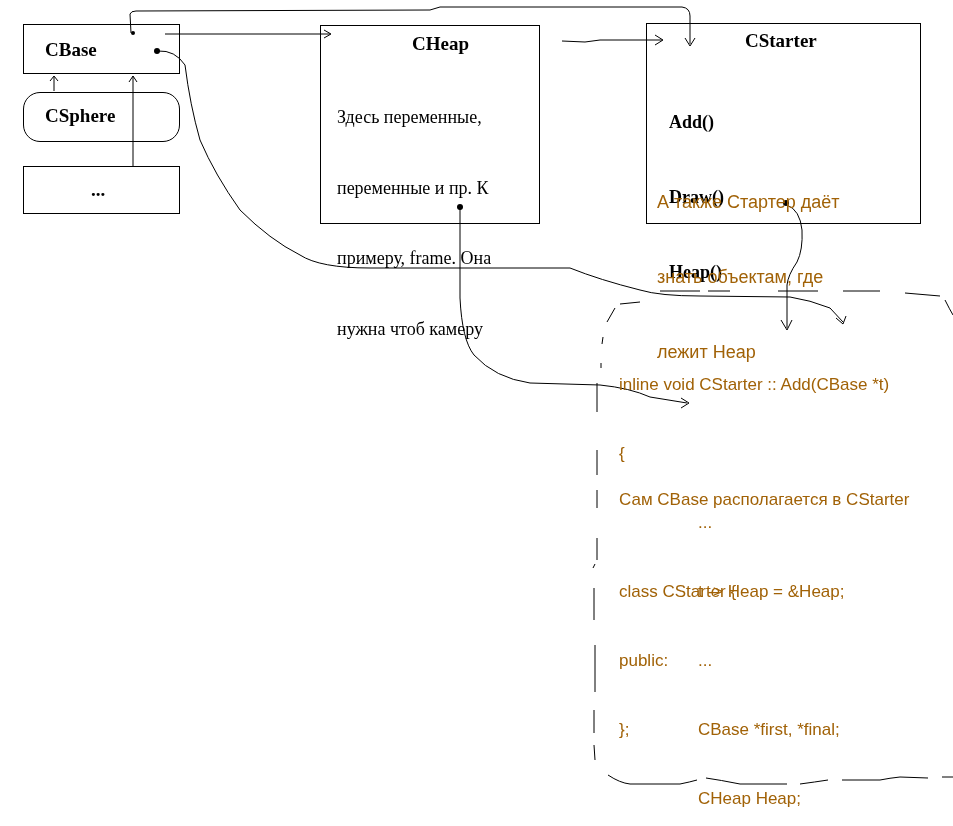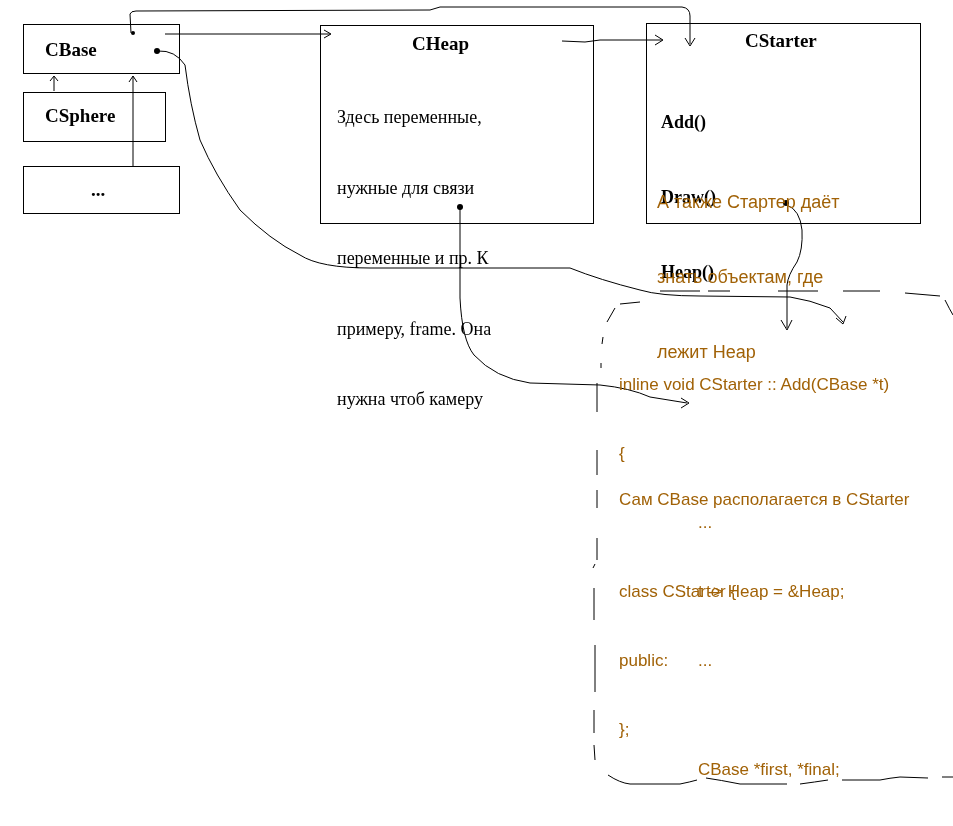--- a/index.html
+++ b/index.html
@@ -8,21 +8,21 @@
     .box {
       position: absolute; border: 1px solid #000; background: transparent; box-sizing: border-box;
     }
     .serif { font-family: "Liberation Serif", "DejaVu Serif", serif; color: #000; }
     .sans  { font-family: "Liberation Sans", "DejaVu Sans", sans-serif; color: #a16207; }
     .bold { font-weight: bold; }
     .abs { position: absolute; white-space: pre; }
     .title { font-size: 19px; }
     .body-text { font-size: 18px; line-height: 23.5px; }
     .starter-text { font-size: 18px; line-height: 25px; }
-    .methods { font-size: 18px; line-height: 25px; }
+    .methods { font-size: 18px; line-height: 25px; margin-left: 8px; }
     .code { font-size: 17px; line-height: 23px; }
     svg { position: absolute; left: 0; top: 0; }
     svg path, svg line { fill: none; stroke: #000; stroke-width: 1; }
   </style>
 </head>
 <body>
 
 <div id="canvas">
 
   <svg width="953" height="826">
@@ -80,33 +80,32 @@
       <path d="M800 784 Q815 782 828 780"></path>
       <path d="M842 780 L880 780 Q890 778 900 777 L928 778"></path>
       <path d="M942 777 L953 777"></path>
     </g>
   </svg>
 
   <div class="box" style="left:23px; top:24px; width:157px; height:50px;">
     <span class="abs serif bold title" style="left:21px; top:14px;">CBase</span>
   </div>
 
-  <div class="box" style="left:23px; top:92px; width:143px; height:50px;">
+  <div class="box" style="left:23px; top:92px; width:157px; height:50px;border-radius:17px;">
     <span class="abs serif bold title" style="left:21px; top:12px;">CSphere</span>
   </div>
 
   <div class="box" style="left:23px; top:166px; width:157px; height:48px;">
     <span class="abs serif bold title" style="left:67px; top:12px;">...</span>
   </div>
 
-  <div class="box" style="left:320px; top:25px; width:274px; height:199px;">
+  <div class="box" style="left:320px; top:25px; width:220px; height:199px;">
     <span class="abs serif bold title" style="left:91px; top:7px;">CHeap</span>
     <div class="abs serif body-text" style="left:16px; top:33px;">
       <div>Здесь переменные,</div>
-      <div>нужные для связи</div>
       <div>переменные и пр. К</div>
       <div>примеру, frame. Она</div>
       <div>нужна чтоб камеру</div>
     </div>
   </div>
 
   <div class="box" style="left:646px; top:23px; width:275px; height:201px;">
     <span class="abs serif bold title" style="left:98px; top:6px;">CStarter</span>
     <div class="abs serif bold methods" style="left:14px; top:36px;">
       <div>Add()</div>
@@ -127,19 +126,19 @@
     <div style="padding-left:79px;">t -&gt; Heap = &amp;Heap;</div>
     <div style="padding-left:79px;">...</div>
     <div>};</div>
   </div>
 
   <div class="abs sans code" style="left:619px; top:488px;">Сам CBase располагается в CStarter</div>
 
   <div class="abs sans code" style="left:619px; top:534px;">
     <div>class CStarter {</div>
     <div>public:</div>
-    <div style="padding-left:79px;margin-top:40px;">CBase *first, *final;</div>
+    <div style="padding-left:79px;">CBase *first, *final;</div>
     <div style="padding-left:79px;">CHeap Heap;</div>
     
     
   </div>
 
 </div>
 
 </body></html>

